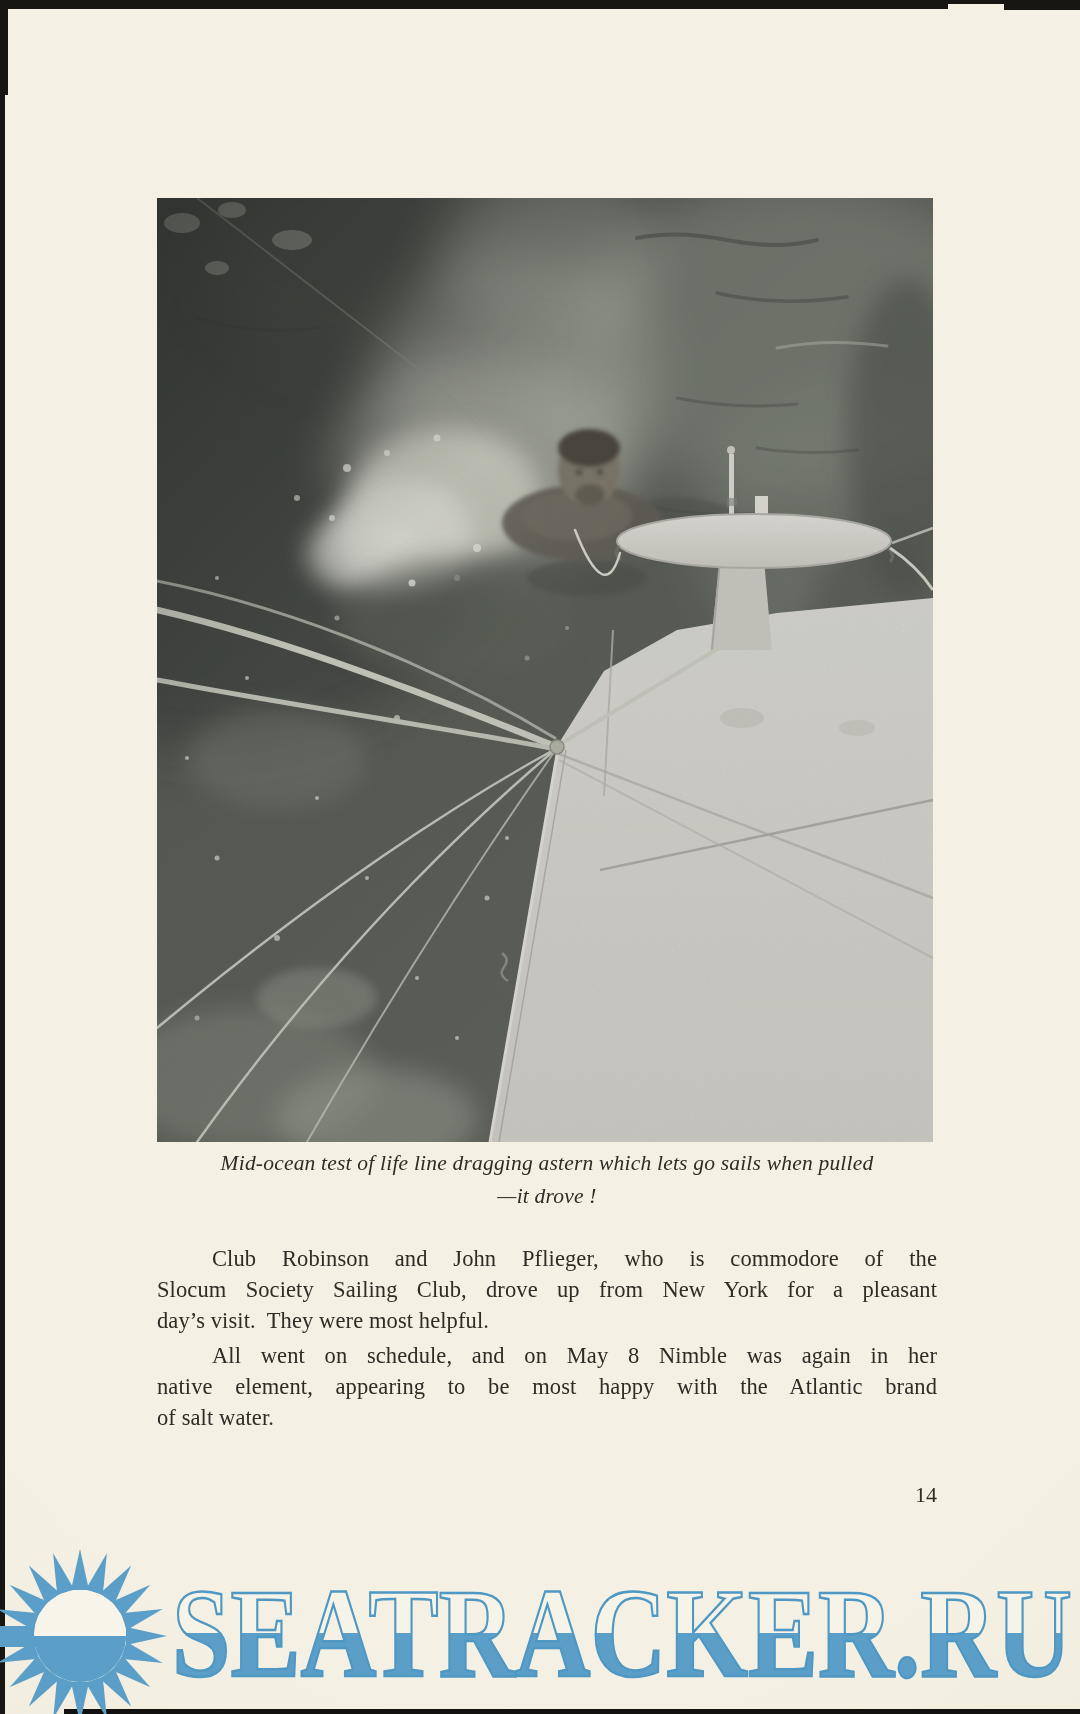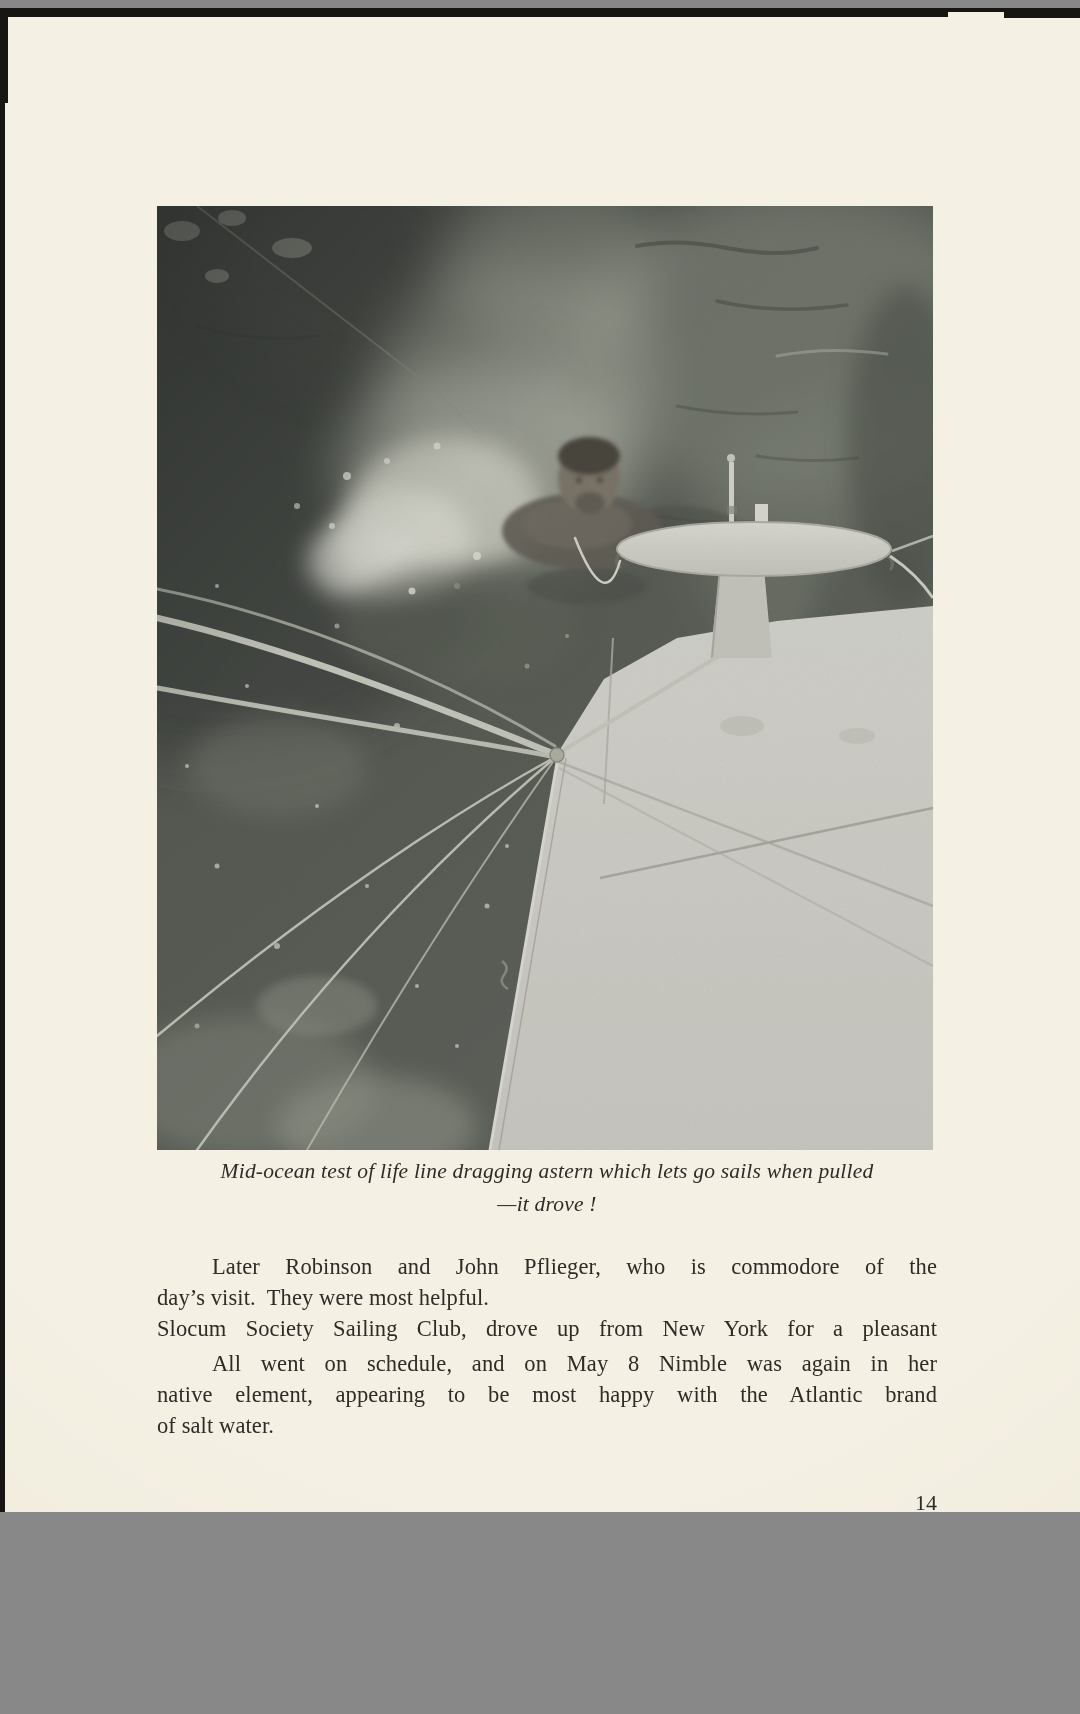--- a/index.html
+++ b/index.html
@@ -1,17 +1,17 @@
 <!DOCTYPE html>
 <html><head>
 <meta charset="utf-8">
 <style>
   html,body { margin:0; padding:0; background:#888; }
   .page {
-    position:relative; width:1080px; height:1504px; margin:8px auto;
+    position:relative; width:1080px; height:1714px; margin:0 auto;
     background: radial-gradient(130% 110% at 50% 38%, #f4f0e3 55%, #ece7d6 100%);
     overflow:hidden;
     font-family:"Liberation Serif","DejaVu Serif",serif;
     color:#2f2b26;
   }
   .edge { position:absolute; background:#171613; }
   .edge-top-thin   { left:0; top:0; width:1080px; height:4px; }
   .edge-top-left   { left:0; top:0; width:948px; height:9px; }
   .edge-top-right  { left:1004px; top:0; width:76px; height:10px; }
   .edge-left       { left:0; top:0; width:5px; height:1714px; }
@@ -219,23 +219,23 @@
       <rect width="776" height="944" fill="url(#vign)"></rect>
     </svg>
   </div>
 
   <div class="caption">
     <div class="line">Mid-ocean test of life line dragging astern which lets go sails when pulled</div>
     <div class="line">—it drove !</div>
   </div>
 
   <div class="para para-1">
-    <div class="line jline indent">Later Robinson and John Pflieger, who is commodore of the</div>
+    <div class="line jline indent">Club Robinson and John Pflieger, who is commodore of the</div>
+    <div class="line jline">Slocum Society Sailing Club, drove up from New York for a pleasant</div>
     <div class="line">day’s visit.&nbsp; They were most helpful.</div>
-    <div class="line jline">Slocum Society Sailing Club, drove up from New York for a pleasant</div>
   </div>
   <div class="para para-2">
     <div class="line jline indent">All went on schedule, and on May 8 Nimble was again in her</div>
     <div class="line jline">native element, appearing to be most happy with the Atlantic brand</div>
     <div class="line">of salt water.</div>
   </div>
 
   <div class="pagenum">14</div>
 
   <div class="wm-stripe"></div>

